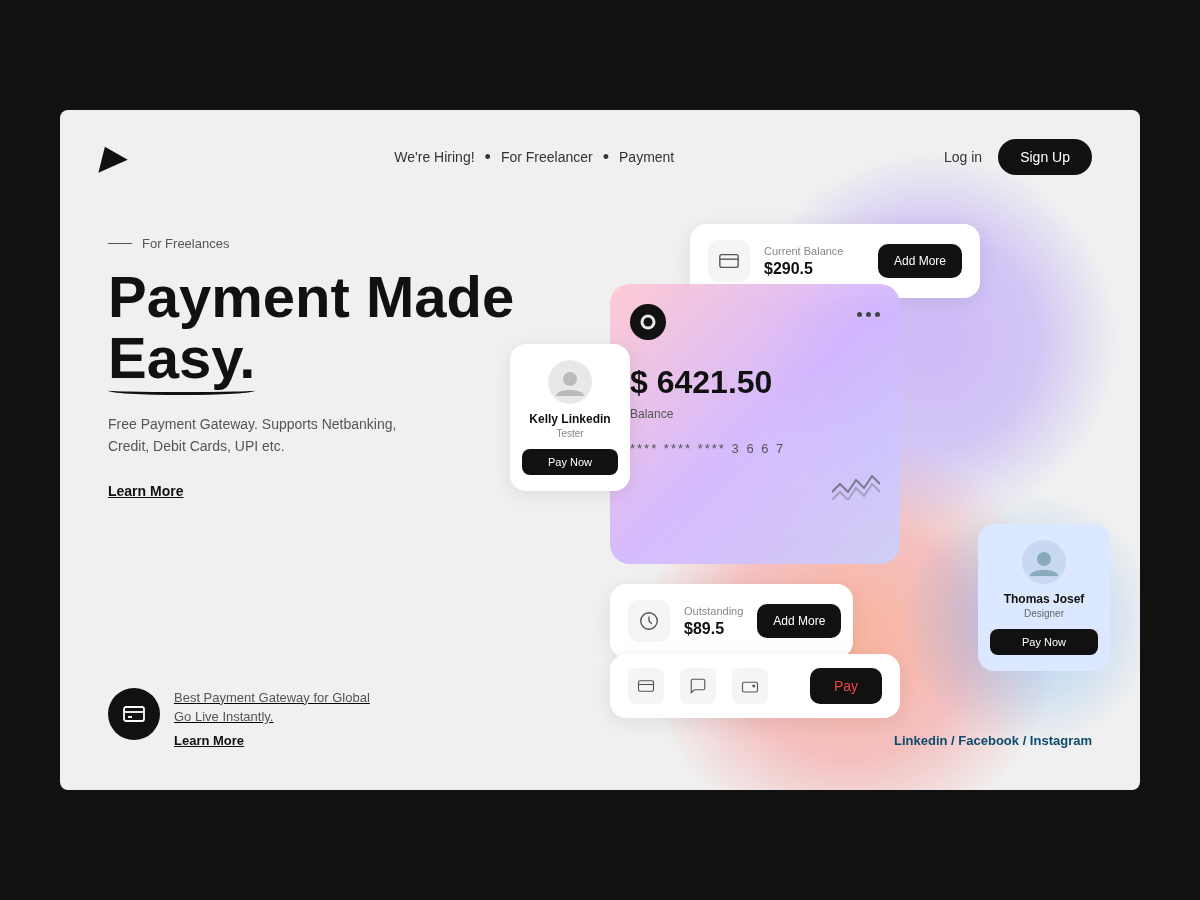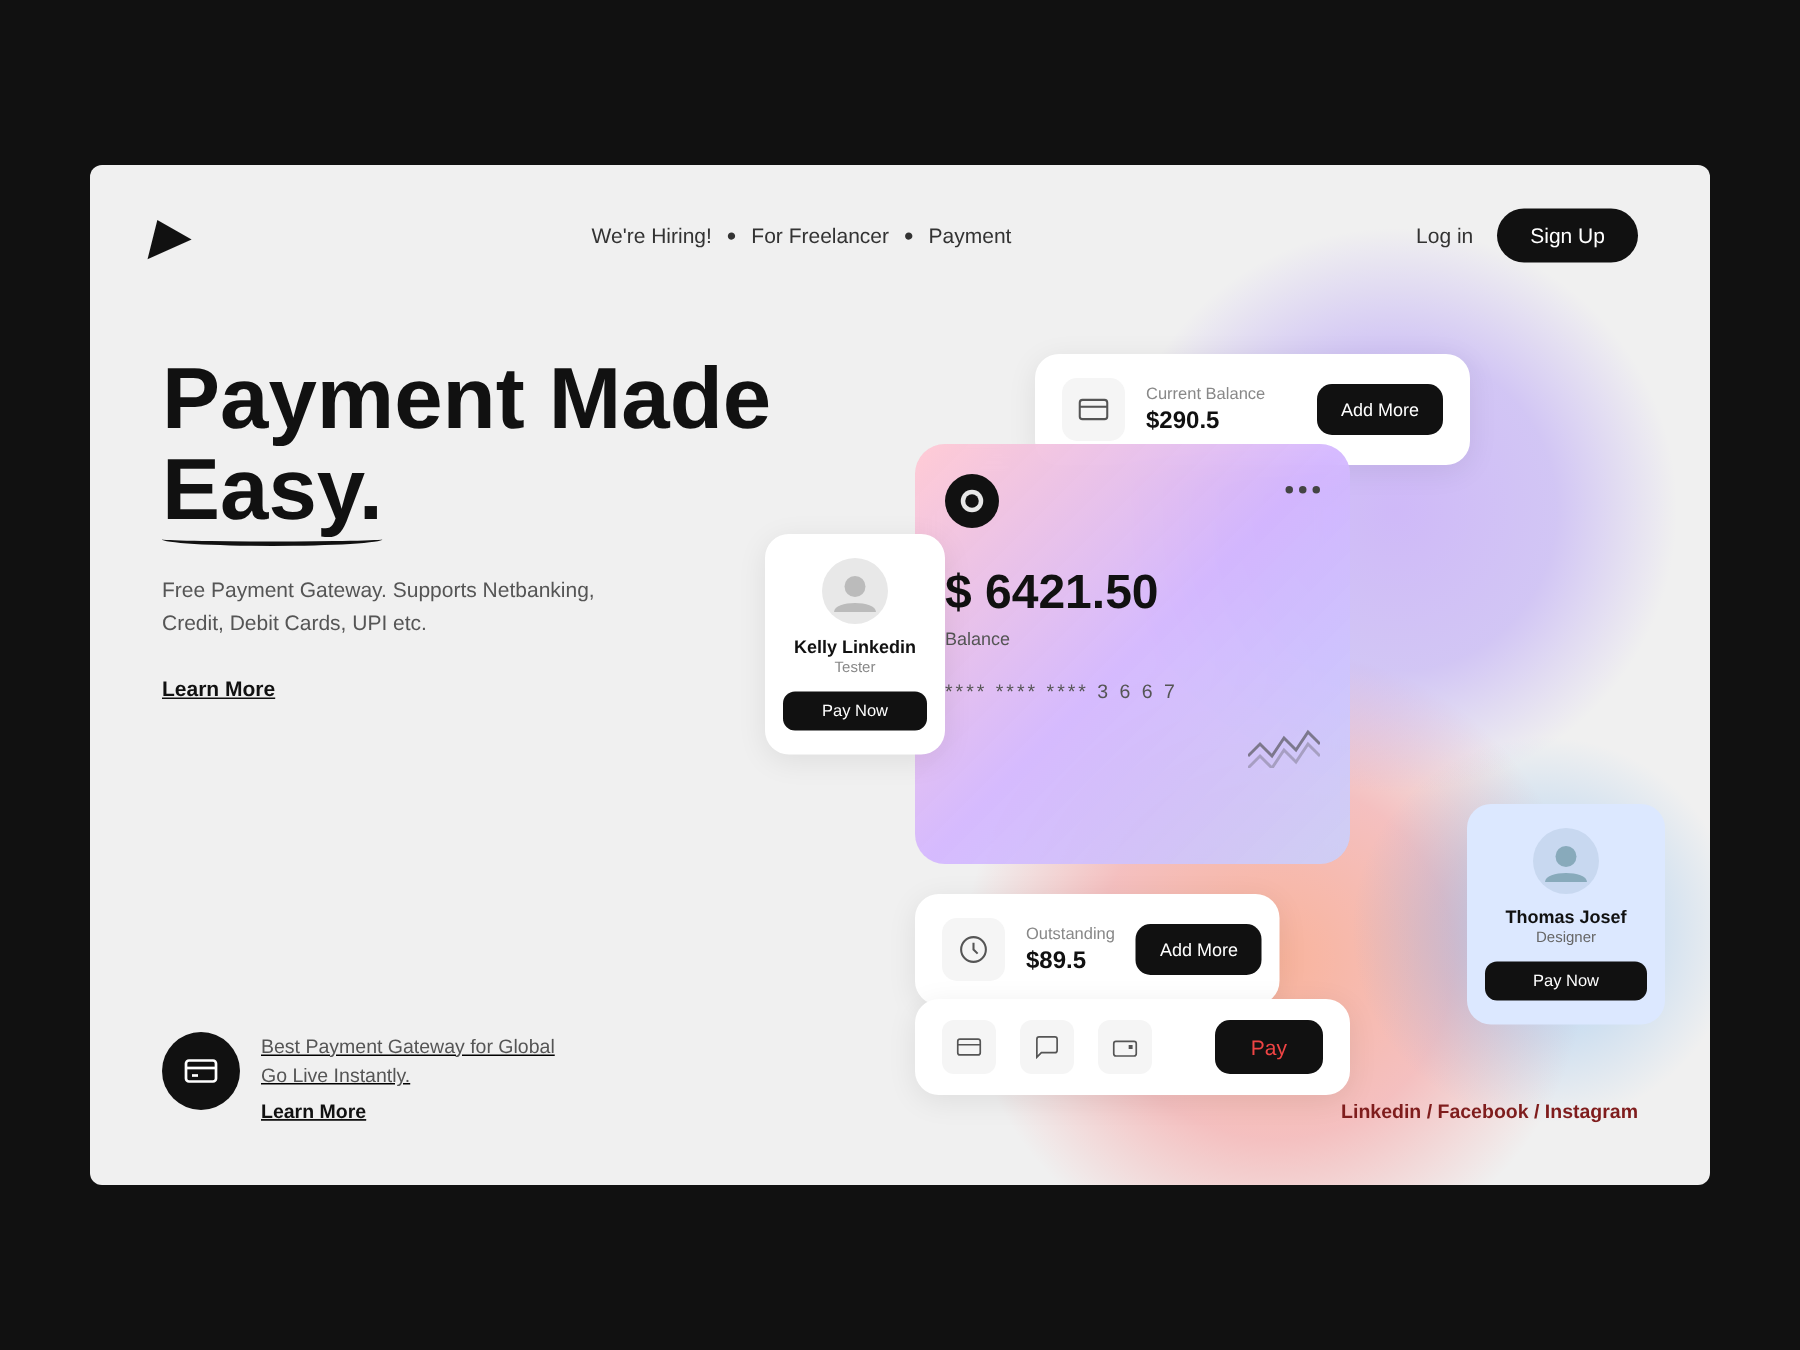--- a/index.html
+++ b/index.html
@@ -192,21 +192,21 @@
       display: block;
       margin-top: 4px;
     }
 
     
     .social-links {
       position: absolute;
       bottom: 42px;
       right: 48px;
       font-size: 13px;
-      color: #7f1d1d;
+      color: #0c4a6e;
       font-weight: 600;
       z-index: 10;
     }
 
     
     .gradient-bg {
       position: absolute;
       right: 0;
       top: 0;
       width: 680px;
@@ -241,21 +241,21 @@
       background: radial-gradient(circle, rgba(100,180,255,0.5) 0%, rgba(80,160,240,0.2) 40%, transparent 70%);
       bottom: 40px;
       right: -20px;
       border-radius: 50%;
     }
 
     
     .cards-container {
       position: absolute;
       right: 30px;
-      top: 60px;
+      top: 48px;
       width: 600px;
       height: 560px;
       z-index: 5;
     }
 
     
     .card-balance {
       position: absolute;
       top: 60px;
       left: 100px;
@@ -522,20 +522,21 @@
     </div>
 
     <div class="nav-actions">
       <button class="btn-login">Log in</button>
       <button class="btn-signup">Sign Up</button>
     </div>
   </nav>
 
   <div class="hero">
     <div class="hero-left">
+      <div class="tag-line">For Freelances</div>
 
       <h1 class="hero-title">
         <span>Payment Made</span><br>
         <span class="underline-smile">Easy.</span>
       </h1>
 
       <p class="hero-desc">
         Free Payment Gateway. Supports Netbanking,<br>Credit, Debit Cards, UPI etc.
       </p>
 

